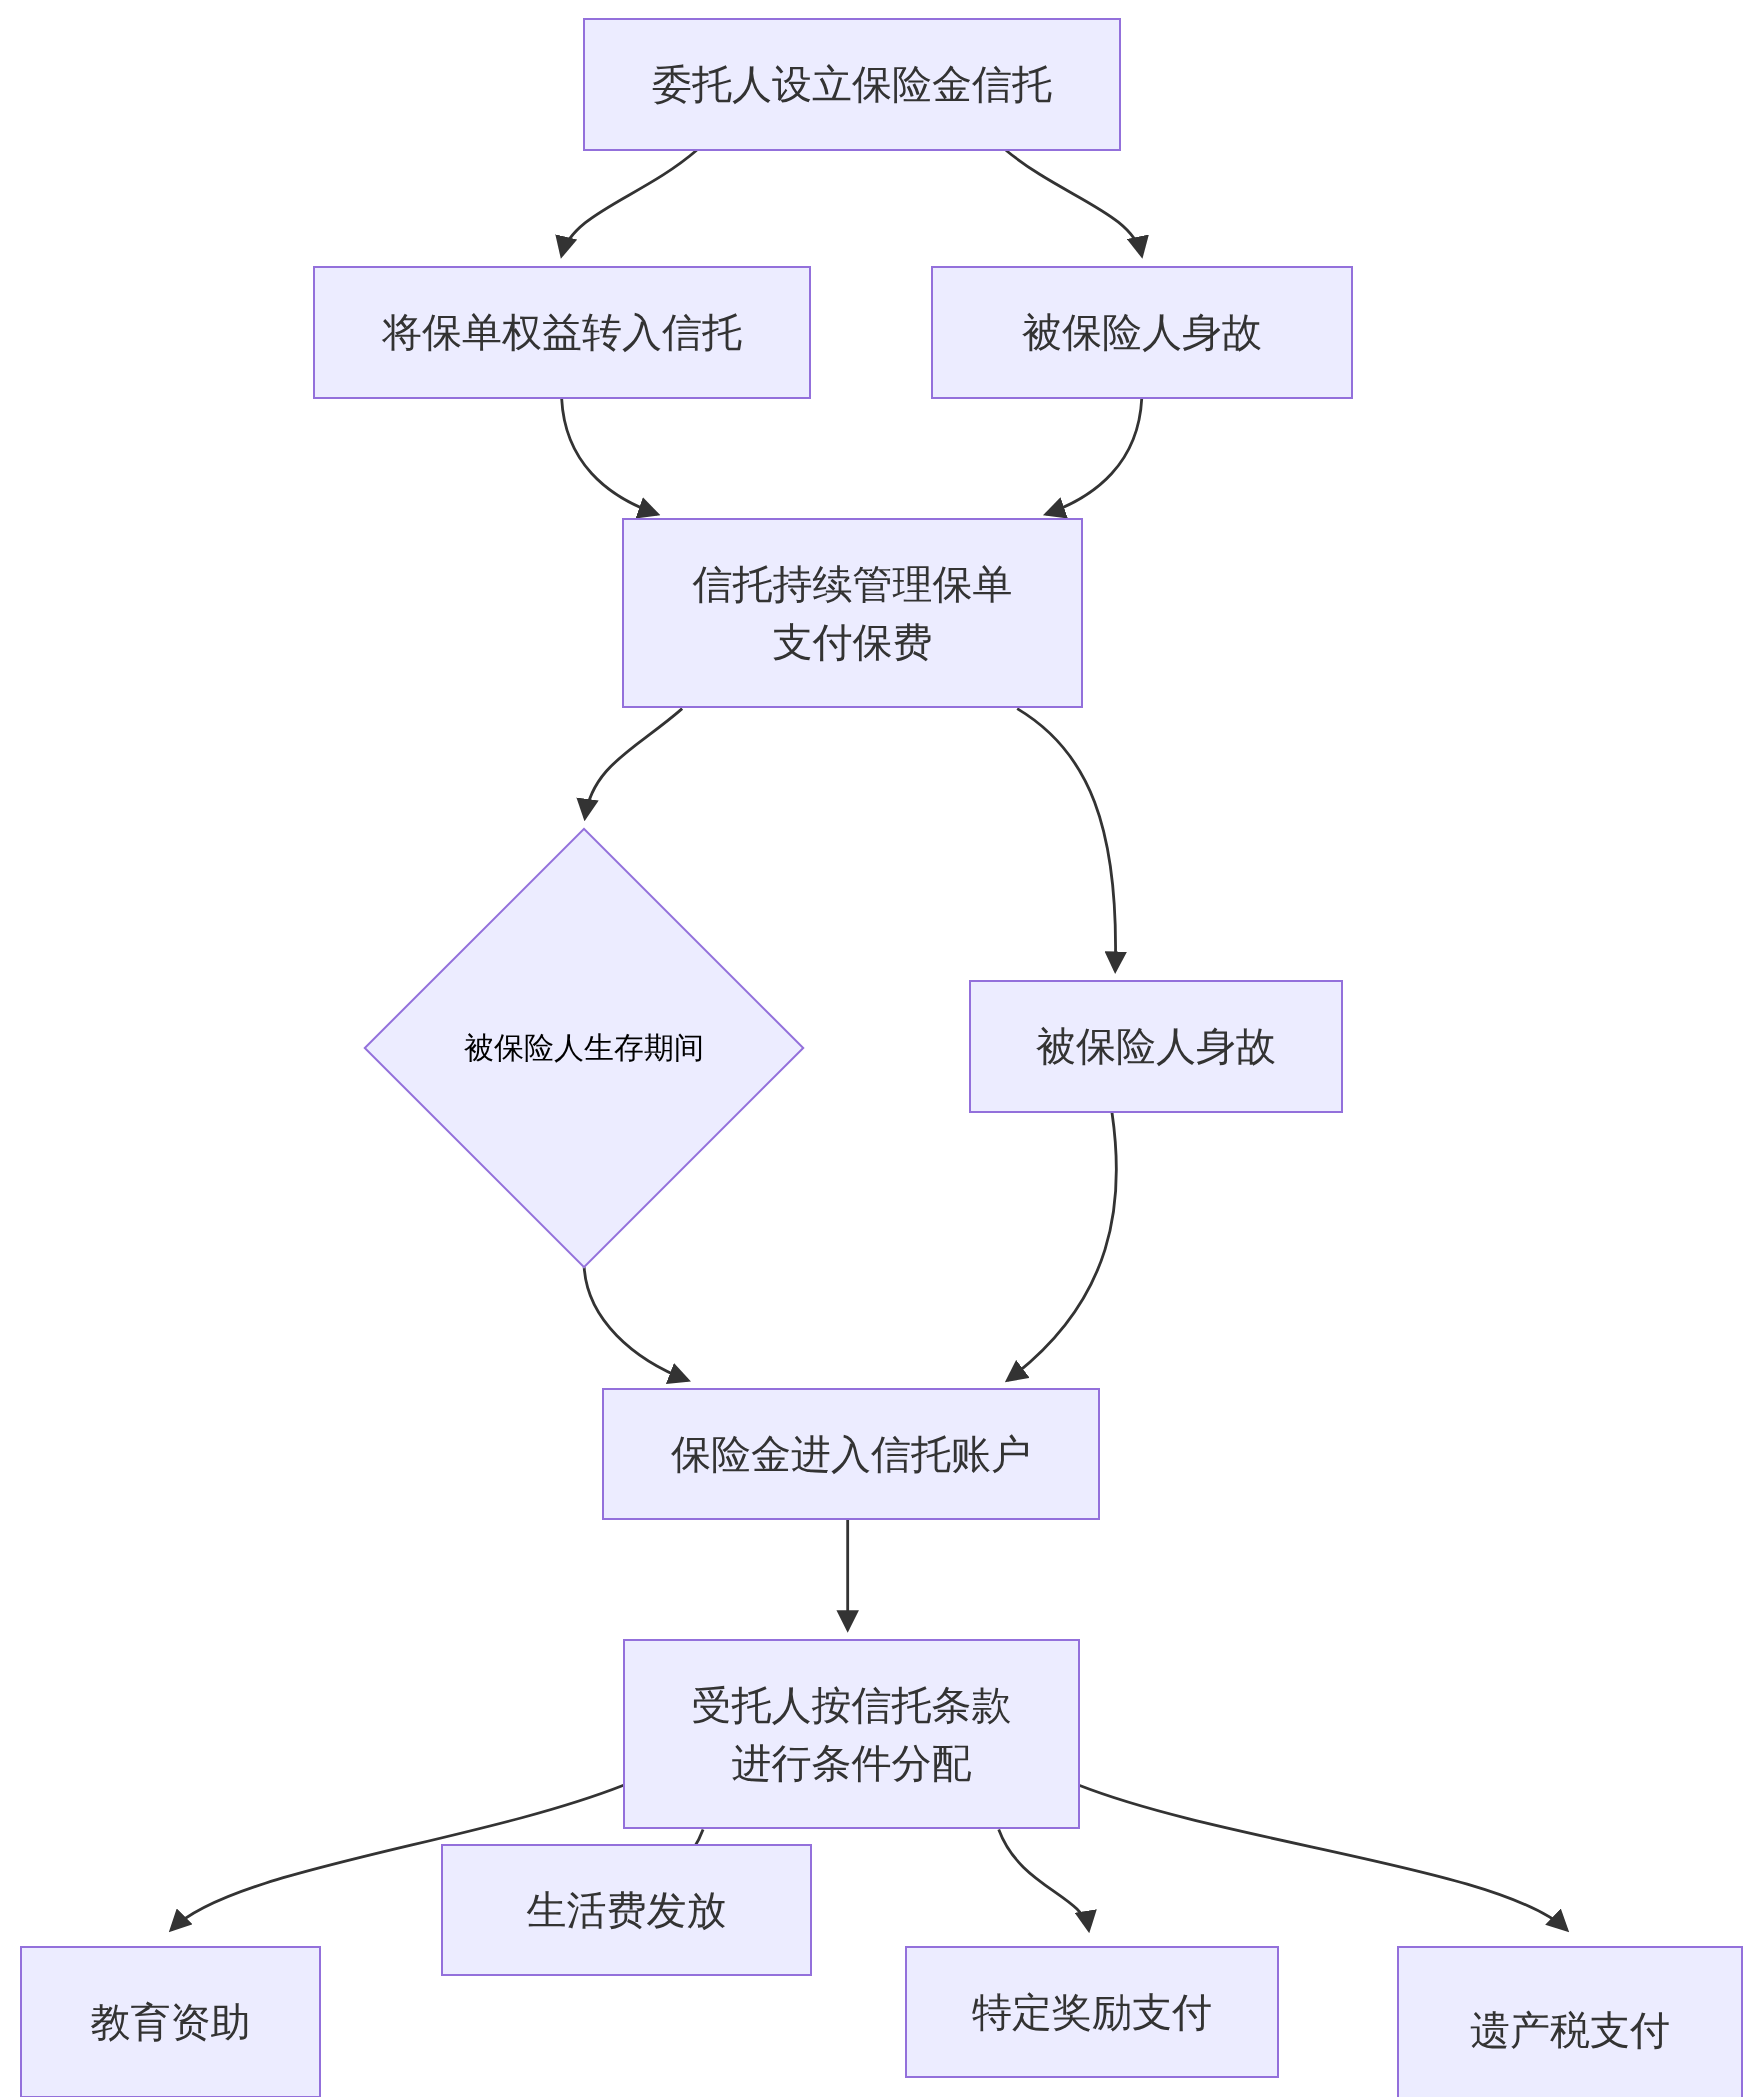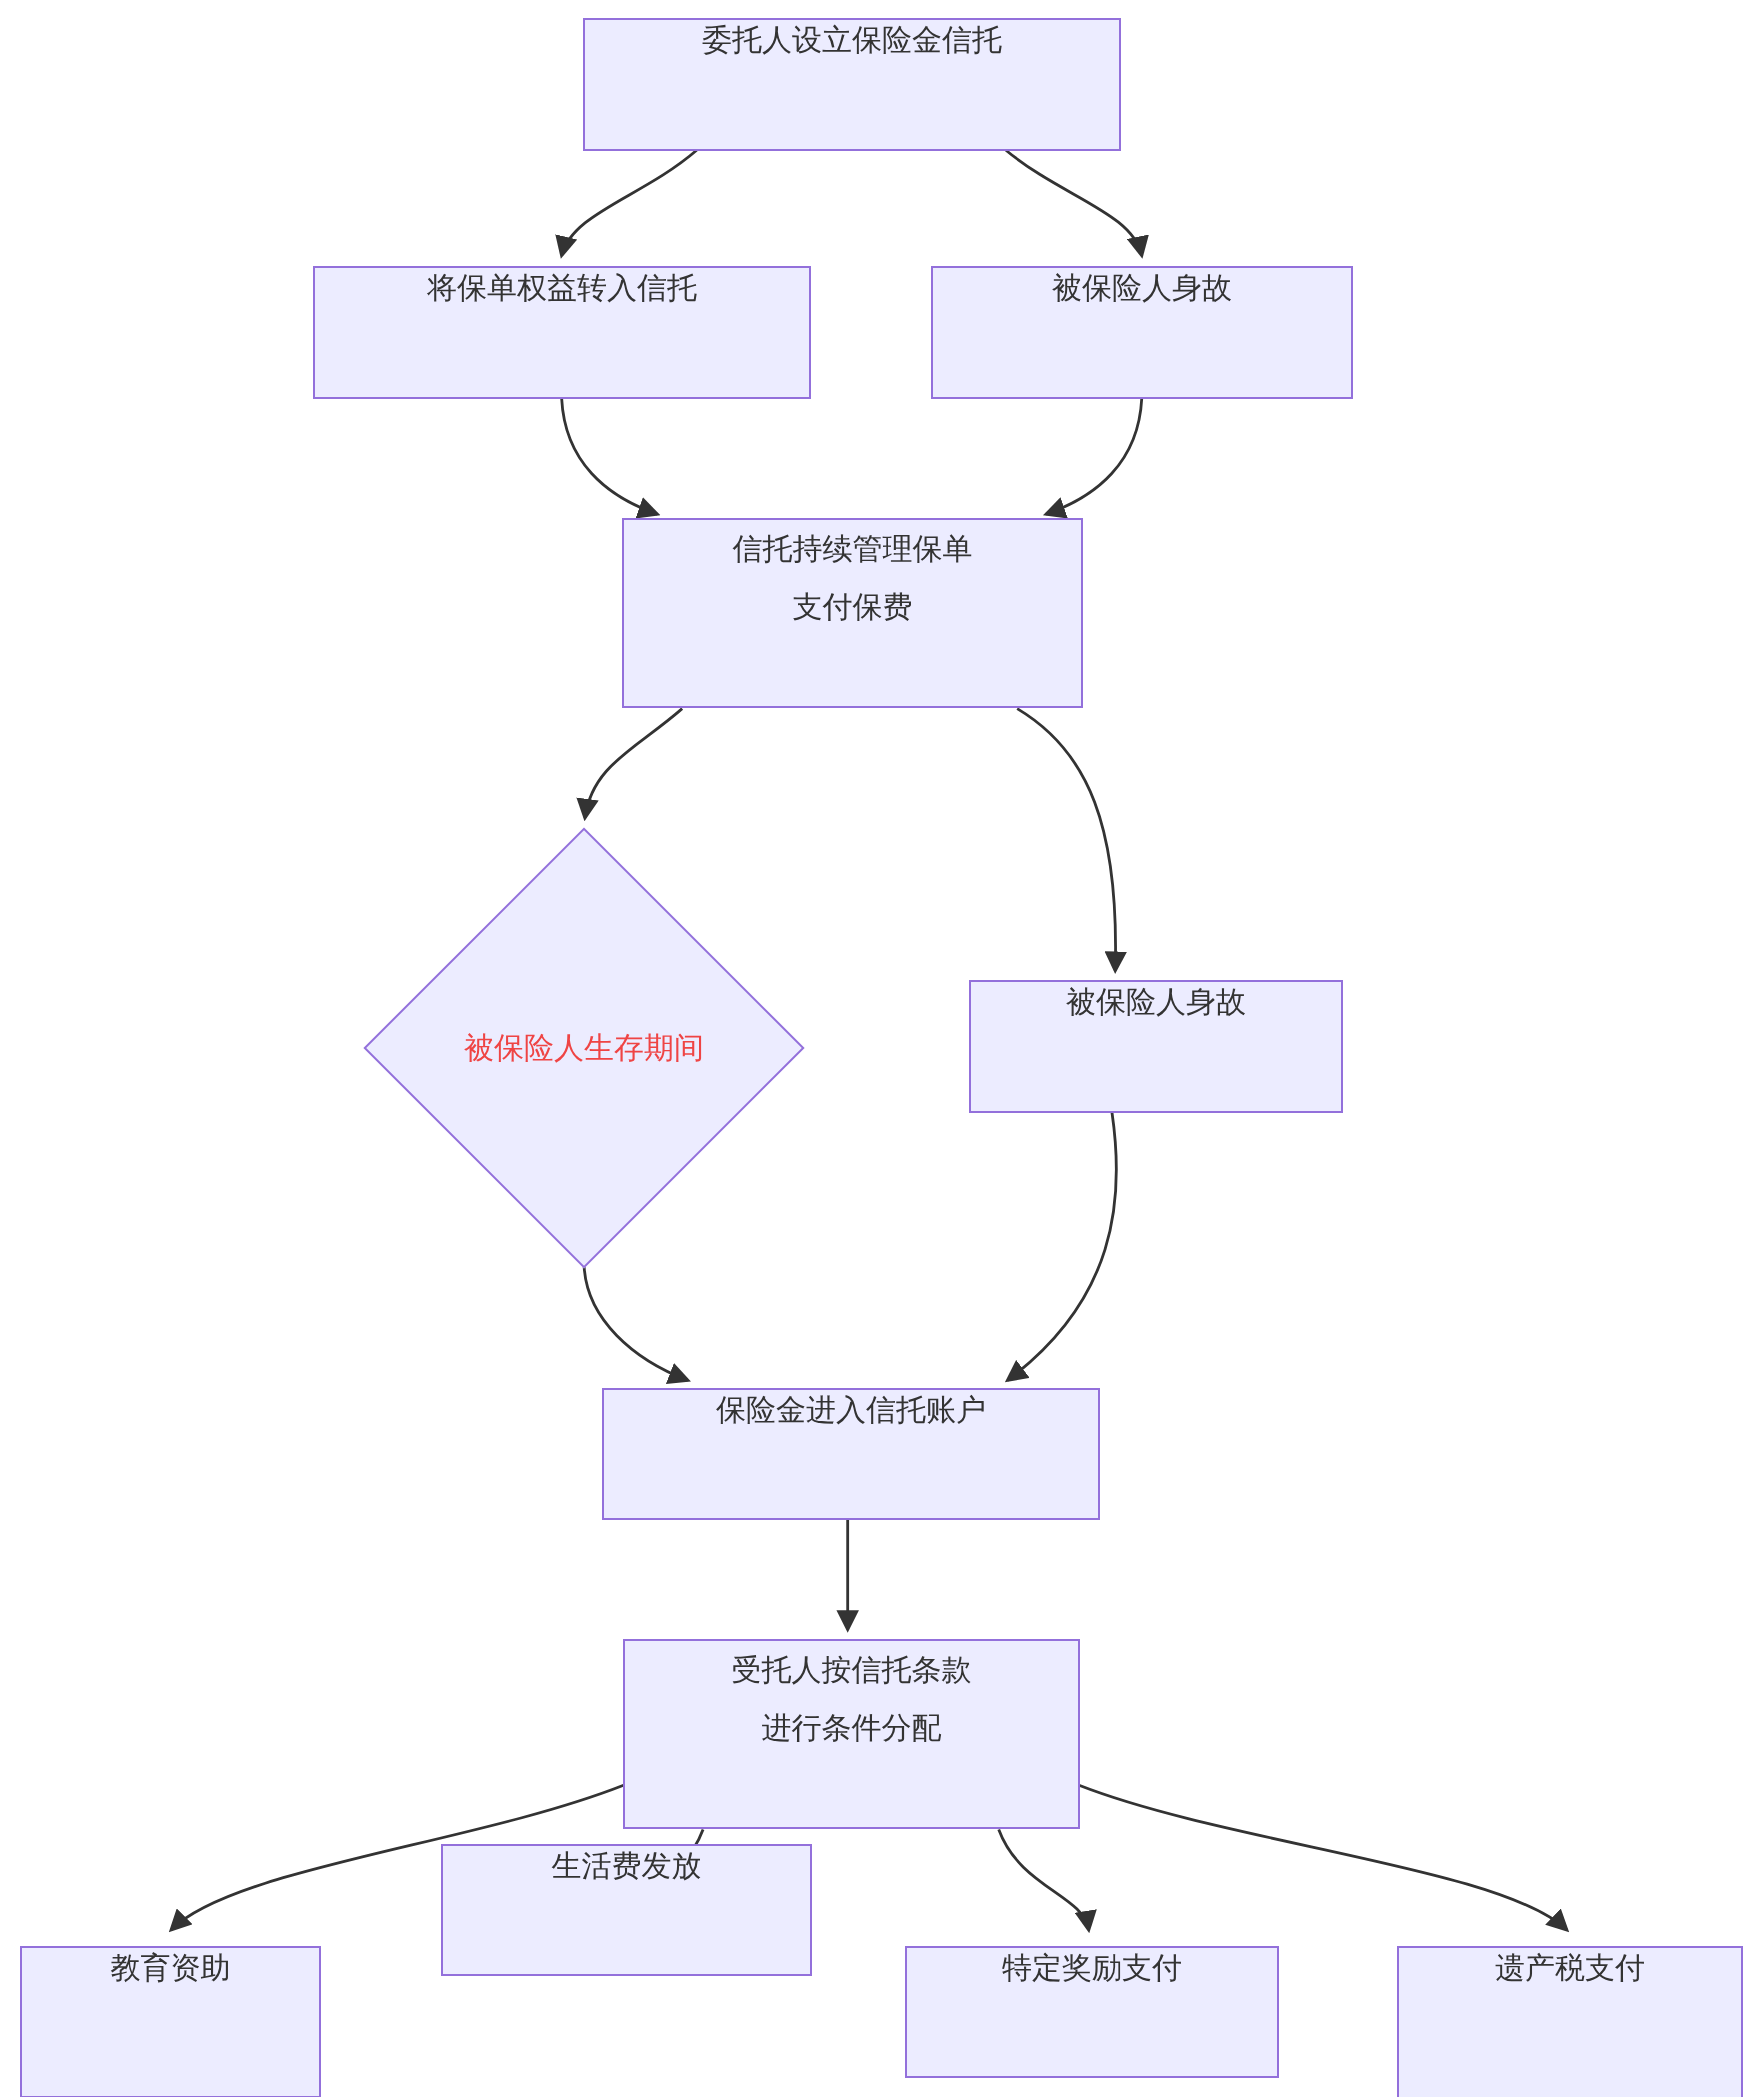--- a/index.html
+++ b/index.html
@@ -5,35 +5,35 @@
   html,body{margin:0;padding:0;}
   body{
     width:1750px;height:2097px;background:#ffffff;
     font-family:"Liberation Sans","DejaVu Sans",sans-serif;
   }
   .canvas{position:relative;width:1750px;height:2097px;overflow:hidden;background:#ffffff;}
   .edge-layer{position:absolute;left:0;top:0;width:1750px;height:2097px;}
   .node{
     position:absolute;box-sizing:border-box;
     background:#ECECFF;border:2.4px solid #9370DB;
-    display:flex;flex-direction:column;align-items:center;
-    color:#333333;font-size:30px;text-align:center;
+    display:flex;flex-direction:column;align-items:center;justify-content:center;
+    color:#333333;font-size:40px;text-align:center;
   }
   .node .line{display:block;line-height:58px;white-space:nowrap;}
   .node .label{white-space:nowrap;}
   .diamond-wrap{position:absolute;}
   .diamond-shape{
     position:absolute;box-sizing:border-box;
     width:312px;height:312px;left:0;top:0;
     background:#ECECFF;border:2.4px solid #9370DB;
     transform:rotate(45deg);
   }
   .diamond-label{
     position:absolute;left:50%;top:50%;transform:translate(-50%,-50%);
-    color:#ef4444;font-size:30px;white-space:nowrap;
+    color:#000000;font-size:30px;white-space:nowrap;
   }
 </style>
 </head>
 <body>
 
 <div class="canvas">
 
   <svg class="edge-layer" width="1750" height="2097" viewBox="0 0 2178 2610" fill="none" xmlns="http://www.w3.org/2000/svg">
     <defs>
       <marker id="arrow" viewBox="0 0 10 10" refX="8.5" refY="5" markerWidth="8" markerHeight="8" orient="auto-start-reverse">

